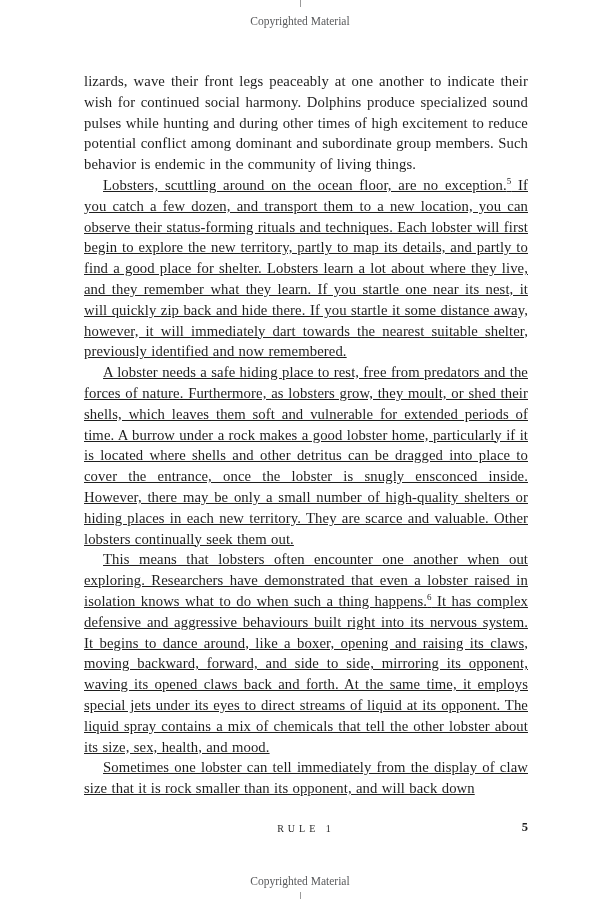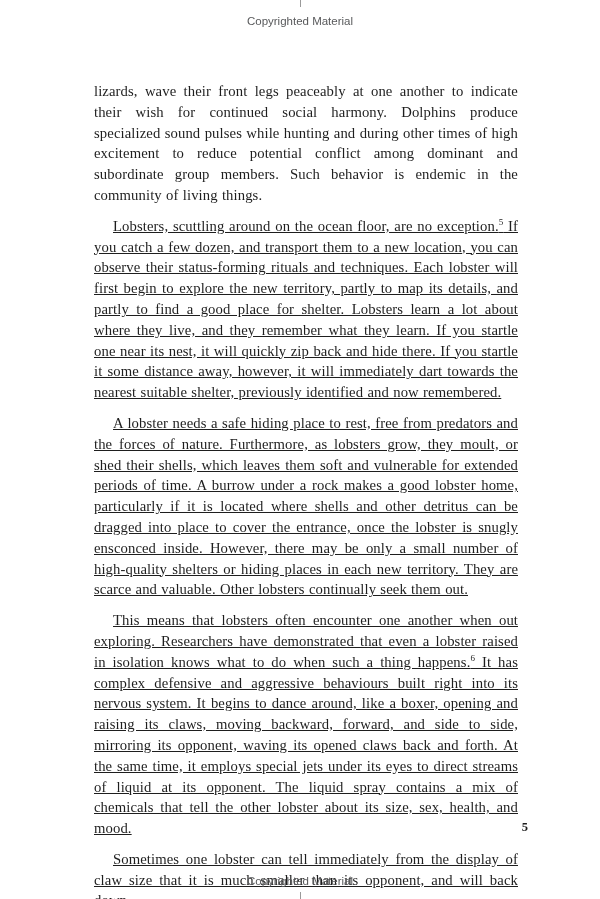--- a/index.html
+++ b/index.html
@@ -20,34 +20,34 @@
     height: 7px;
     background: #9a9a9a;
   }
   .tick-top { top: 0; }
   .tick-bottom { bottom: 0; }
   .notice {
     position: absolute;
     left: 0;
     width: 100%;
     text-align: center;
-    font-family: Liberation Sans, sans-serif;
+    font-family: Liberation Serif, serif;
     font-size: 11.5px;
     color: #58595b;
   }
   .notice-top { top: 15px; }
   .notice-bottom { bottom: 12px; }
   .text-block {
     position: absolute;
     top: 71px;
     left: 84px;
     width: 444px;
   }
   .para {
-    margin: 10px;
+    margin: 0;
     text-align: justify;
     font-size: 14.7px;
     line-height: 20.8px;
     letter-spacing: 0.1px;
     word-spacing: 0.5px;
   }
   .para.indent { text-indent: 19px; text-decoration: underline; }
   sup {
     font-size: 9px;
     line-height: 0;
@@ -84,22 +84,23 @@
 
 <div class="tick tick-top"></div>
 
 <div class="notice notice-top">Copyrighted Material</div>
 
 <div class="text-block">
     <p class="para">lizards, wave their front legs peaceably at one another to indicate their wish for continued social harmony. Dolphins produce specialized sound pulses while hunting and during other times of high excitement to reduce potential conflict among dominant and subordinate group members. Such behavior is endemic in the community of living things.</p>
     <p class="para indent">Lobsters, scuttling around on the ocean floor, are no exception.<sup>5</sup> If you catch a few dozen, and transport them to a new location, you can observe their status-forming rituals and techniques. Each lobster will first begin to explore the new territory, partly to map its details, and partly to find a good place for shelter. Lobsters learn a lot about where they live, and they remember what they learn. If you startle one near its nest, it will quickly zip back and hide there. If you startle it some distance away, however, it will immediately dart towards the nearest suitable shelter, previously identified and now remembered.</p>
     <p class="para indent">A lobster needs a safe hiding place to rest, free from predators and the forces of nature. Furthermore, as lobsters grow, they moult, or shed their shells, which leaves them soft and vulnerable for extended periods of time. A burrow under a rock makes a good lobster home, particularly if it is located where shells and other detritus can be dragged into place to cover the entrance, once the lobster is snugly ensconced inside. However, there may be only a small number of high-quality shelters or hiding places in each new territory. They are scarce and valuable. Other lobsters continually seek them out.</p>
     <p class="para indent">This means that lobsters often encounter one another when out exploring. Researchers have demonstrated that even a lobster raised in isolation knows what to do when such a thing happens.<sup>6</sup> It has complex defensive and aggressive behaviours built right into its nervous system. It begins to dance around, like a boxer, opening and raising its claws, moving backward, forward, and side to side, mirroring its opponent, waving its opened claws back and forth. At the same time, it employs special jets under its eyes to direct streams of liquid at its opponent. The liquid spray contains a mix of chemicals that tell the other lobster about its size, sex, health, and mood.</p>
-    <p class="para indent">Sometimes one lobster can tell immediately from the display of claw size that it is much smaller than its opponent, and will back down</p>
+    <p class="para indent">Sometimes one lobster can tell immediately from the display of claw size that it is rock smaller than its opponent, and will back down</p>
   </div>
 
 <div class="footer">
+  <div class="running-head">RULE 1</div>
   <div class="page-number">5</div>
 </div>
 
 <div class="notice notice-bottom">Copyrighted Material</div>
 
 <div class="tick tick-bottom"></div>
 
 </body></html>

